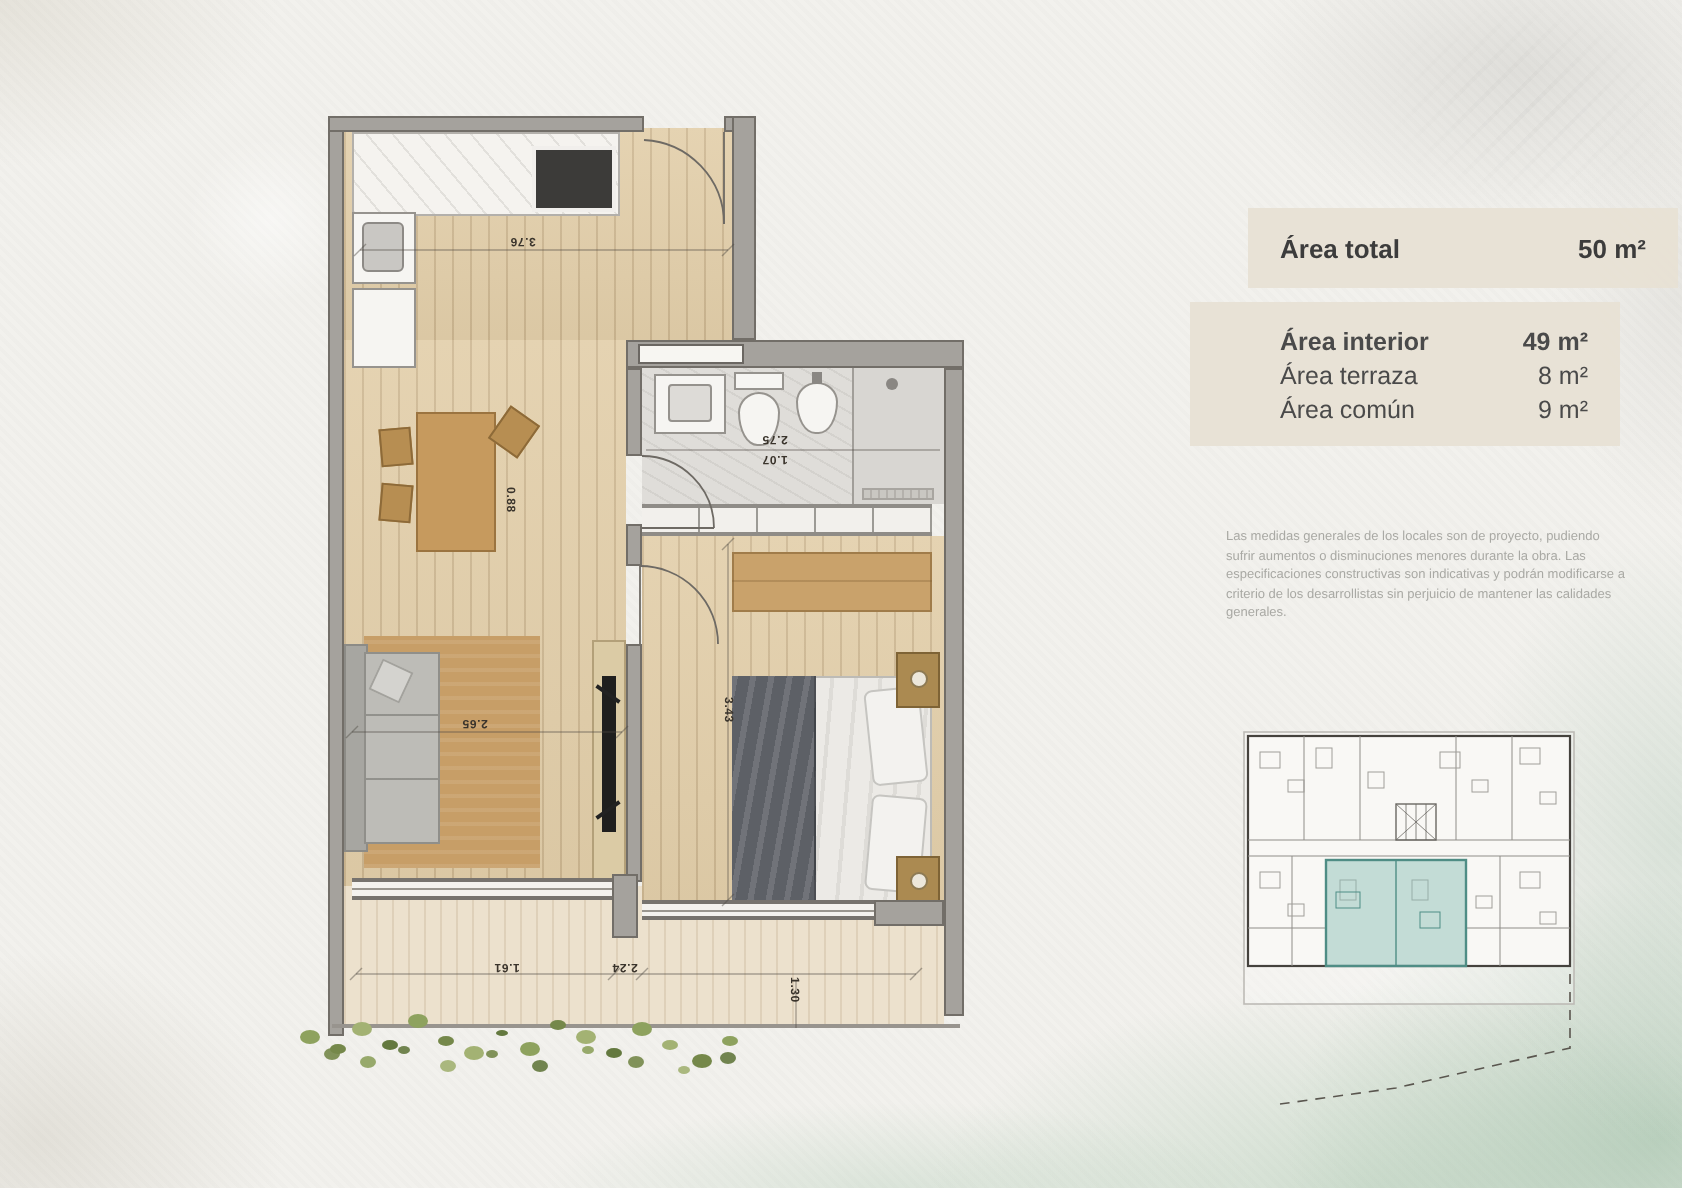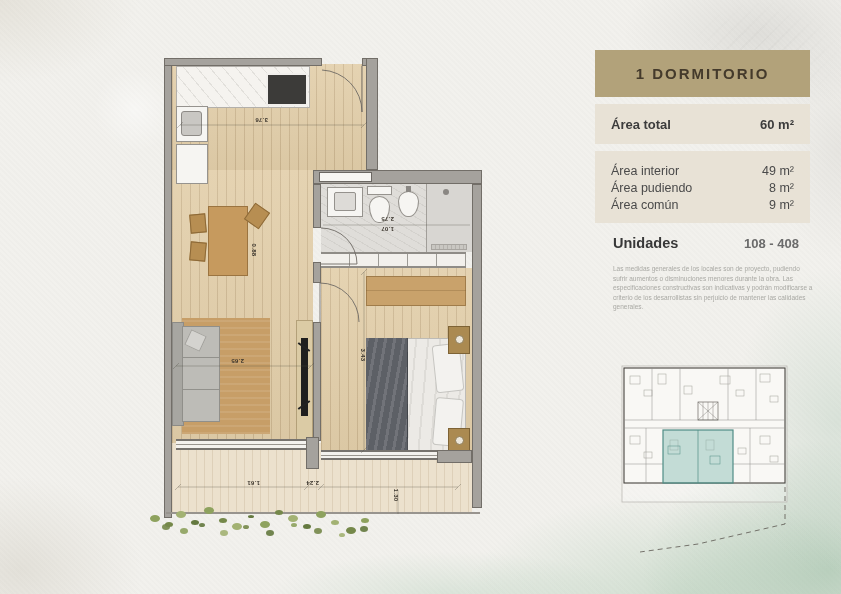--- a/index.html
+++ b/index.html
@@ -27,21 +27,21 @@
   .deck{background:#ece1cd;background-image:repeating-linear-gradient(90deg, rgba(150,120,80,.16) 0 1px, transparent 1px 8px);}
   .wall{background:#a5a29d;box-shadow:inset 0 0 0 1px rgba(72,67,61,.55);}
   .bath{background:#dfddd9;background-image:repeating-linear-gradient(30deg, rgba(160,158,152,.18) 0 1px, transparent 1px 7px);}
   .white-fix{background:#f6f5f2;border:1px solid #96938e;box-sizing:border-box;}
   .dim{position:absolute;font-size:6px;font-weight:bold;color:#3a342c;transform:rotate(180deg);letter-spacing:.3px;}
   .dim.v{transform:rotate(90deg);}
   
   .hdr{position:absolute;left:595px;top:50px;width:215px;height:47px;background:#b2a27a;
        color:#443a2b;font-weight:bold;font-size:15px;letter-spacing:2px;text-align:center;line-height:47px;}
   .pbox{position:absolute;left:595px;width:215px;background:rgba(231,225,212,.93);box-sizing:border-box;}
-  .rowflex{display:flex;justify-content:space-between;align-items:center;}
+  .rowflex{display:flex;justify-content:space-between;align-items:center;margin-left:29px;}
   .lbl-b{font-size:13px;font-weight:bold;color:#3c3c3c;}
   .lbl-r{font-size:12.5px;color:#4a4a4a;}
   .units-l{font-size:14.5px;font-weight:bold;color:#383838;}
   .units-v{font-size:13px;font-weight:bold;color:#6b6b6b;}
   .disc{position:absolute;left:613px;top:264px;width:200px;font-size:6.5px;line-height:9.5px;color:#a9a9a4;}
   .wm{position:absolute;left:146px;top:136px;font-size:30px;font-weight:bold;letter-spacing:7px;color:rgba(255,255,255,.55);}
   .plant{position:absolute;border-radius:50%;}
 </style>
 </head>
 <body>
@@ -156,46 +156,41 @@
     <span class="dim" style="left:306px;top:480px;">2.24</span>
     <span class="dim v" style="left:390px;top:492px;">1.30</span>
 
     <div class="plant" style="left:150px;top:515px;width:10px;height:7px;background:#8ea25e;
       box-shadow:14px 6px 0 -1px #75884a,26px -4px 0 0 #a3b273,40px 4px 0 -1px #64793f,54px -8px 0 0 #8ea25e,68px 2px 0 -1px #75884a,82px 8px 0 0 #a3b273,96px -2px 0 -2px #64793f,110px 6px 0 0 #8ea25e,124px -6px 0 -1px #75884a,138px 0 0 0 #a3b273,152px 8px 0 -1px #64793f,166px -4px 0 0 #8ea25e,180px 4px 0 -1px #a3b273,196px 12px 0 0 #75884a,210px 2px 0 -1px #8ea25e;"></div>
     <div class="plant" style="left:162px;top:524px;width:8px;height:6px;background:#75884a;opacity:.9;
       box-shadow:18px 4px 0 0 #8ea25e,36px -2px 0 -1px #64793f,58px 6px 0 0 #a3b273,80px 0 0 -1px #75884a,104px 6px 0 0 #64793f,128px -2px 0 -1px #8ea25e,152px 4px 0 0 #75884a,176px 8px 0 -1px #a3b273,198px 2px 0 0 #64793f;"></div>
 
   </div>
 
-  <div class="hdr">1 DORMITORIO</div>
 
   <div class="pbox rowflex" style="top:104px;height:40px;padding:0 16px;">
     <span class="lbl-b">Área total</span>
-    <span class="lbl-b">60 m²</span>
+    <span class="lbl-b">50 m²</span>
   </div>
 
   <div class="pbox" style="top:151px;height:72px;padding:11px 16px;">
-    <div class="rowflex" style="height:17px;">
+    <div class="rowflex" style="height:17px;font-weight:bold;">
       <span class="lbl-r">Área interior</span>
       <span class="lbl-r">49 m²</span>
     </div>
     <div class="rowflex" style="height:17px;">
-      <span class="lbl-r">Área pudiendo</span>
+      <span class="lbl-r">Área terraza</span>
       <span class="lbl-r">8 m²</span>
     </div>
     <div class="rowflex" style="height:17px;gap:33px;">
       <span class="lbl-r">Área común</span>
       <span class="lbl-r">9 m²</span>
     </div>
   </div>
 
-  <div class="abs rowflex" style="left:613px;top:235px;width:186px;">
-    <span class="units-l">Unidades</span>
-    <span class="units-v">108 - 408</span>
-  </div>
 
   <div class="disc">Las medidas generales de los locales son de proyecto, pudiendo sufrir aumentos o disminuciones menores durante la obra. Las especificaciones constructivas son indicativas y podrán modificarse a criterio de los desarrollistas sin perjuicio de mantener las calidades generales.</div>
 
   <svg class="abs" style="left:610px;top:356px;" width="210" height="210" viewBox="0 0 210 210">
     <rect x="12" y="10" width="165" height="136" fill="rgba(255,255,255,.25)" stroke="#bdbbb6" stroke-width="0.8"></rect>
     <rect x="14" y="12" width="161" height="115" fill="#f9f8f5" stroke="#45423d" stroke-width="1.1"></rect>
     <g stroke="#8f8d88" stroke-width="0.5" fill="none">
       <line x1="14" y1="64" x2="175" y2="64"></line>
         <line x1="14" y1="72" x2="175" y2="72"></line>
       <line x1="42" y1="12" x2="42" y2="64"></line>

